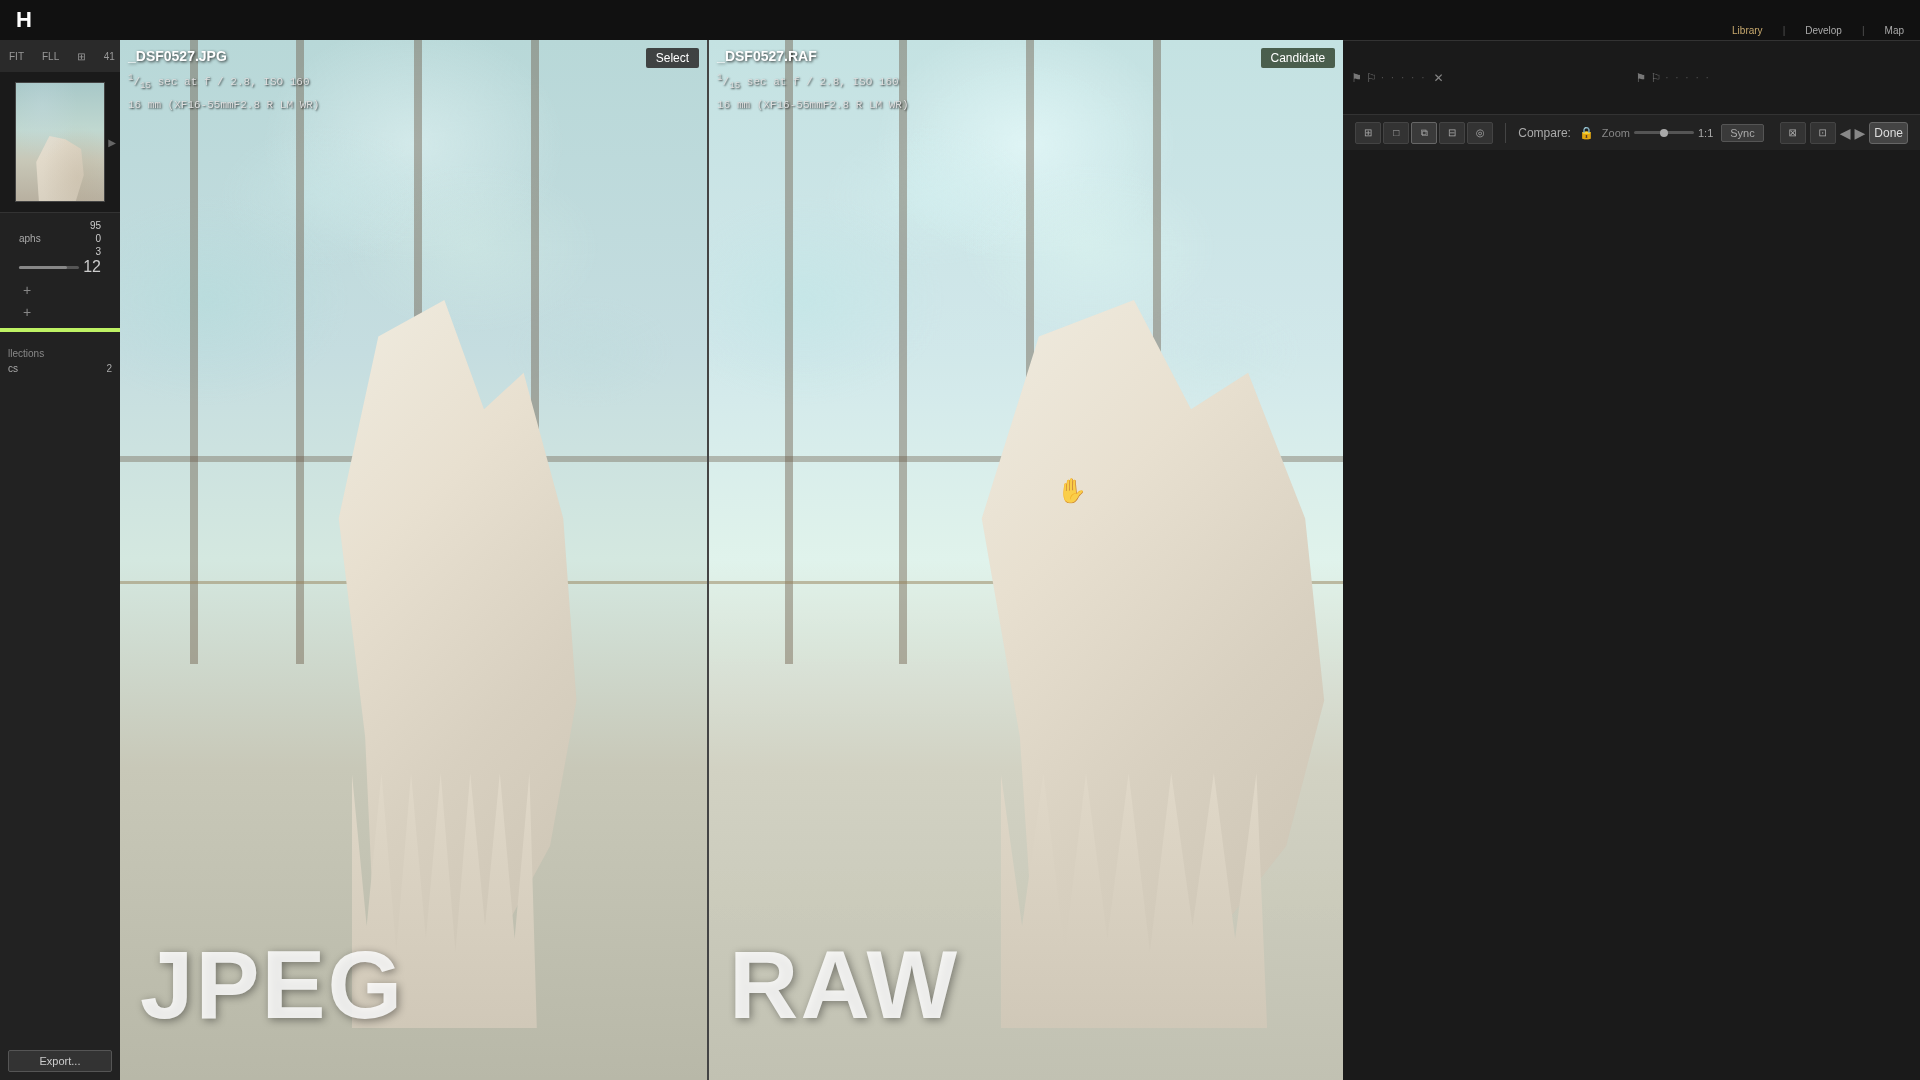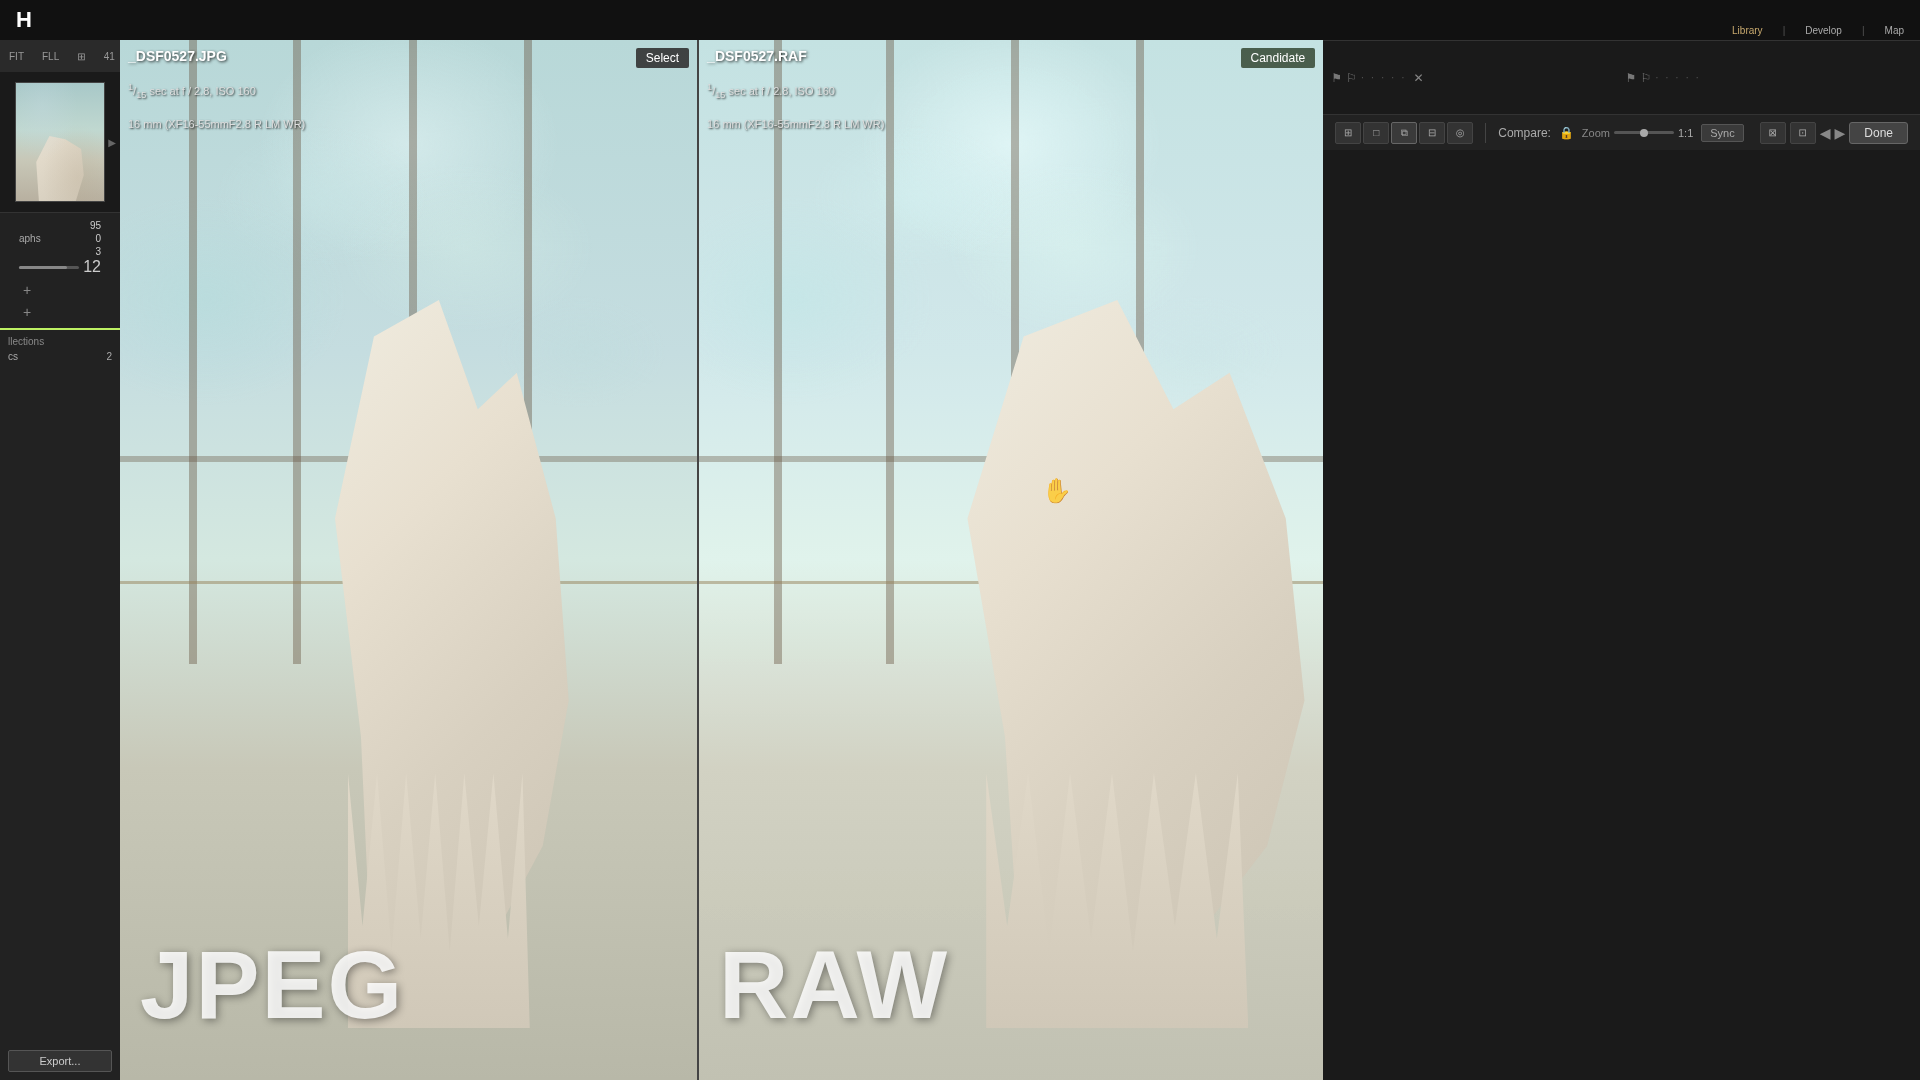--- a/index.html
+++ b/index.html
@@ -141,22 +141,22 @@
       background: #888;
       border-radius: 2px;
     }
     .sidebar-add-btn {
       color: #888;
       font-size: 14px;
       cursor: pointer;
       padding: 2px 4px;
     }
     .collections-section {
-      padding: 6px 8px;
-      border-top: 2px solid #bef264;
+      padding: 16px 8px;
+      border-top: 4px solid #bef264;
     }
     .collections-label {
       font-size: 10px;
       color: #888;
       margin-bottom: 4px;
     }
     .collections-item {
       display: flex;
       justify-content: space-between;
       font-size: 10px;
@@ -287,21 +287,22 @@
     .image-filename {
       font-size: 14px;
       font-weight: bold;
       color: #fff;
       text-shadow: 1px 1px 3px rgba(0,0,0,0.8);
     }
     .image-meta {
       font-size: 11px;
       color: #ddd;
       text-shadow: 1px 1px 2px rgba(0,0,0,0.8);
-      margin-top: 18px;
+      margin-top: 8px;
+      font-family: Liberation Mono, monospace;
     }
 
     
     .image-badge {
       position: absolute;
       top: 8px;
       right: 8px;
       background: rgba(40,40,40,0.85);
       color: #fff;
       font-size: 12px;
@@ -461,21 +462,21 @@
       padding: 2px 8px;
       cursor: pointer;
     }
     .spacer { flex: 1; }
     .done-btn {
       background: #444;
       border: 1px solid #666;
       border-radius: 3px;
       color: #ddd;
       font-size: 12px;
-      padding: 3px 14px;
+      padding: 3px 4px;
       cursor: pointer;
     }
     .nav-arrow {
       color: #888;
       font-size: 14px;
       cursor: pointer;
     }
 
     
     .right-bottom-icons {

